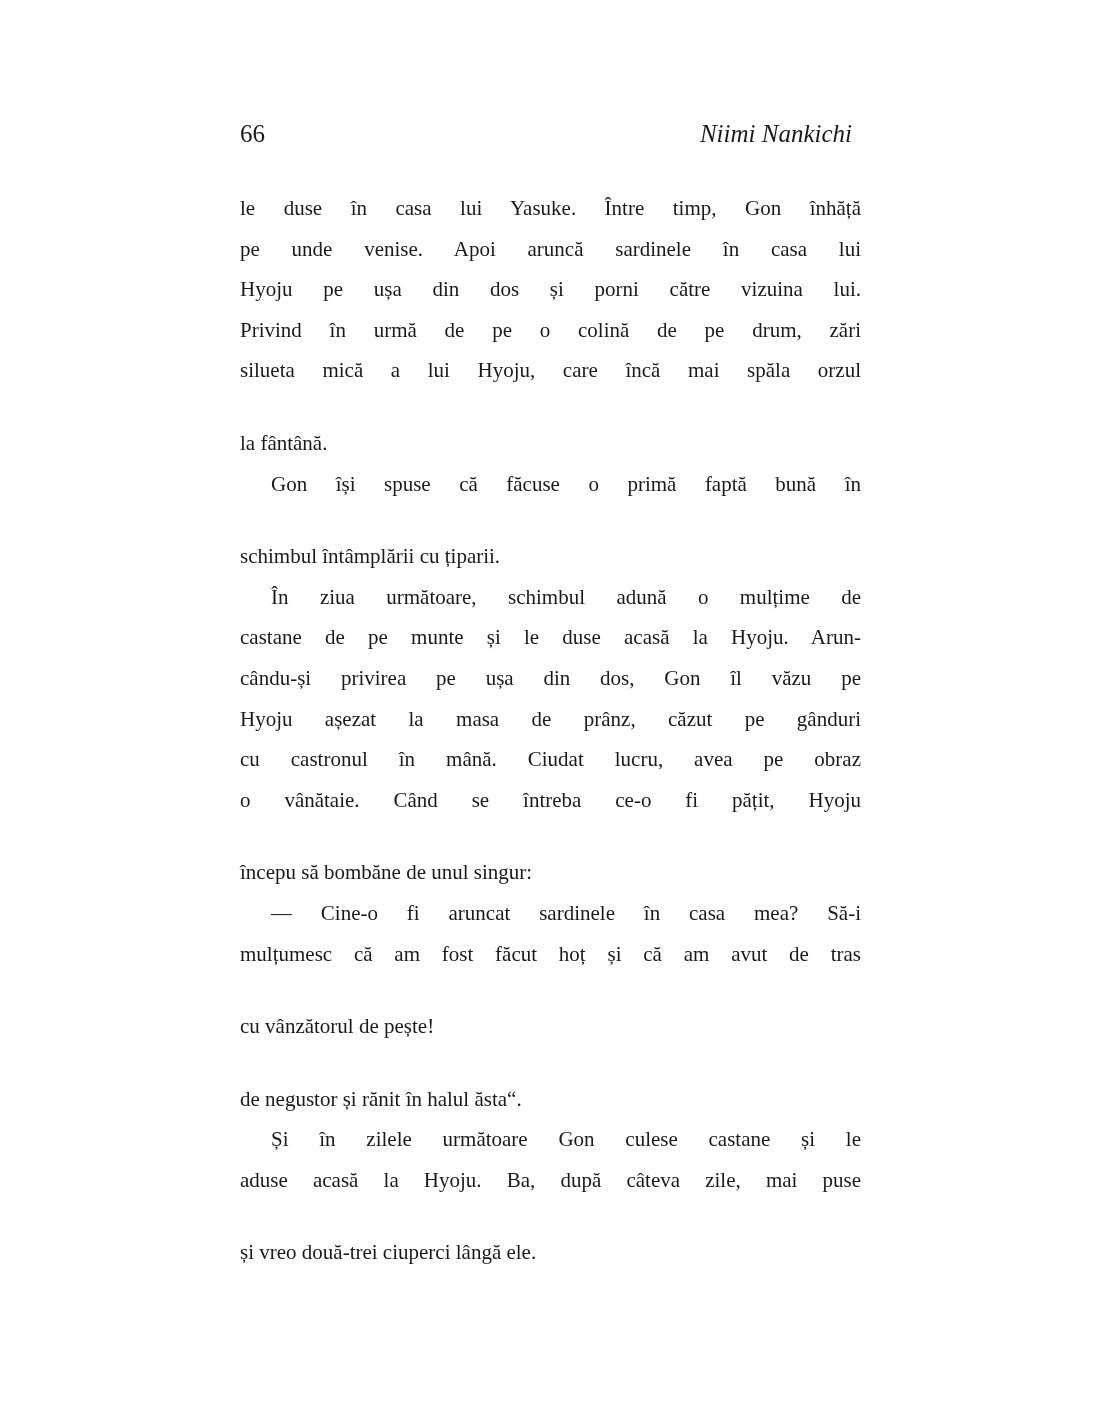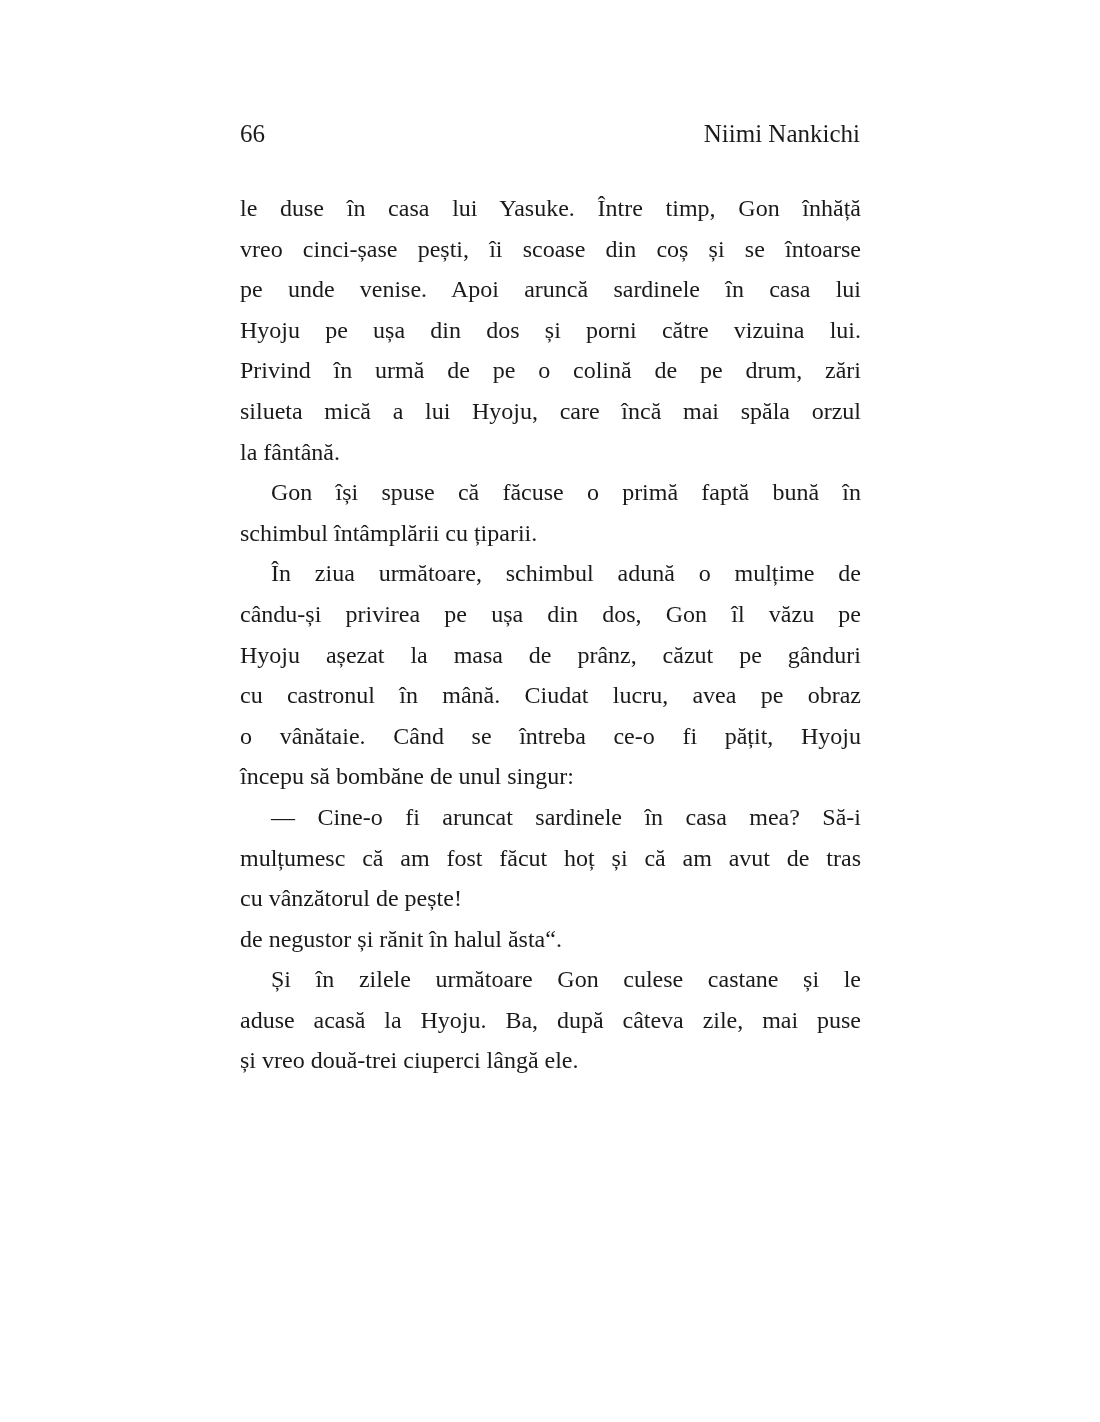--- a/index.html
+++ b/index.html
@@ -29,66 +29,68 @@
       font-size: 25px;
       line-height: 36px;
     }
     .page-number {
       position: absolute;
       left: 0;
       top: 0;
     }
     .running-title {
       position: absolute;
-      right: 0;
+      right: 8px;
       top: 0;
+      font-style: italic;
     }
     .body-text {
       position: absolute;
       left: 240px;
       top: 188px;
       width: 621px;
-      font-size: 24px;
+      font-size: 21px;
       line-height: 40.6px;
     }
     .line {
       display: block;
       height: 40.6px;
       white-space: nowrap;
       text-align: justify;
       text-align-last: justify;
     }
     .line.last {
       text-align: center;
       text-align-last: left;
+      margin-top: 32px;
     }
     .line.indent {
       padding-left: 31px;
     }
   </style>
 </head>
 <body>
 
 <div class="page">
   <div class="running-head">
     <span class="page-number">66</span>
     <span class="running-title">Niimi Nankichi</span>
   </div>
 
   <div class="body-text" id="body-text">
       <span class="line">le duse în casa lui Yasuke. Între timp, Gon înhăță</span>
-      <span class="line">vreo cinci-șase pești, îi scoase din coș și se întoarse</span>
       <span class="line">pe unde venise. Apoi aruncă sardinele în casa lui</span>
       <span class="line">Hyoju pe ușa din dos și porni către vizuina lui.</span>
       <span class="line">Privind în urmă de pe o colină de pe drum, zări</span>
       <span class="line">silueta mică a lui Hyoju, care încă mai spăla orzul</span>
       <span class="line last">la fântână.</span>
       <span class="line indent">Gon își spuse că făcuse o primă faptă bună în</span>
       <span class="line last">schimbul întâmplării cu țiparii.</span>
       <span class="line indent">În ziua următoare, schimbul adună o mulțime de</span>
+      <span class="line">castane de pe munte și le duse acasă la Hyoju. Arun-</span>
       <span class="line">cându-și privirea pe ușa din dos, Gon îl văzu pe</span>
       <span class="line">Hyoju așezat la masa de prânz, căzut pe gânduri</span>
       <span class="line">cu castronul în mână. Ciudat lucru, avea pe obraz</span>
       <span class="line">o vânătaie. Când se întreba ce-o fi pățit, Hyoju</span>
       <span class="line last">începu să bombăne de unul singur:</span>
       <span class="line indent">— Cine-o fi aruncat sardinele în casa mea? Să-i</span>
       <span class="line">mulțumesc că am fost făcut hoț și că am avut de tras</span>
       <span class="line last">cu vânzătorul de pește!</span>
       <span class="line last">de negustor și rănit în halul ăsta“.</span>
       <span class="line indent">Și în zilele următoare Gon culese castane și le</span>

